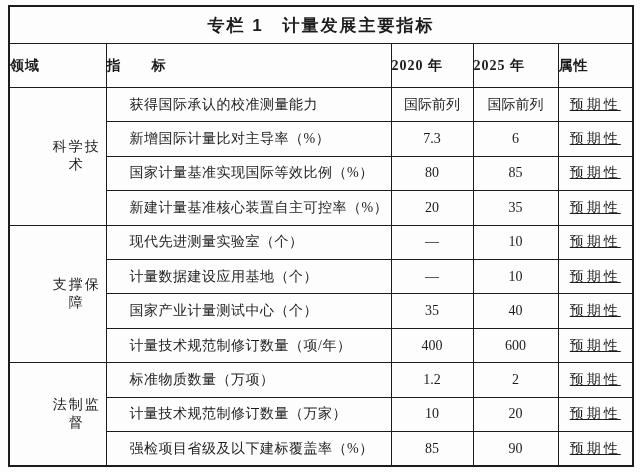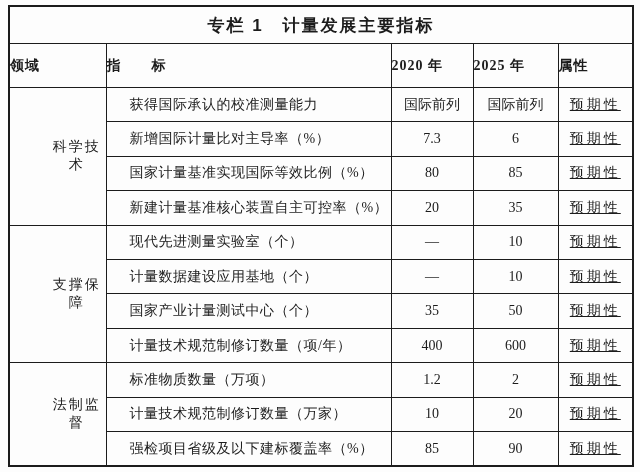--- a/index.html
+++ b/index.html
@@ -130,21 +130,21 @@
     </tr>
     <tr class="data-row">
       <td class="indicator-cell">计量数据建设应用基地（个）</td>
       <td class="value-cell">—</td>
       <td class="value-cell">10</td>
       <td class="attr-cell">预期性</td>
     </tr>
     <tr class="data-row">
       <td class="indicator-cell">国家产业计量测试中心（个）</td>
       <td class="value-cell">35</td>
-      <td class="value-cell">50</td>
+      <td class="value-cell">40</td>
       <td class="attr-cell">预期性</td>
     </tr>
     <tr class="data-row">
       <td class="indicator-cell">计量技术规范制修订数量（项/年）</td>
       <td class="value-cell">400</td>
       <td class="value-cell">600</td>
       <td class="attr-cell">预期性</td>
     </tr>
 
     <tr class="data-row">

